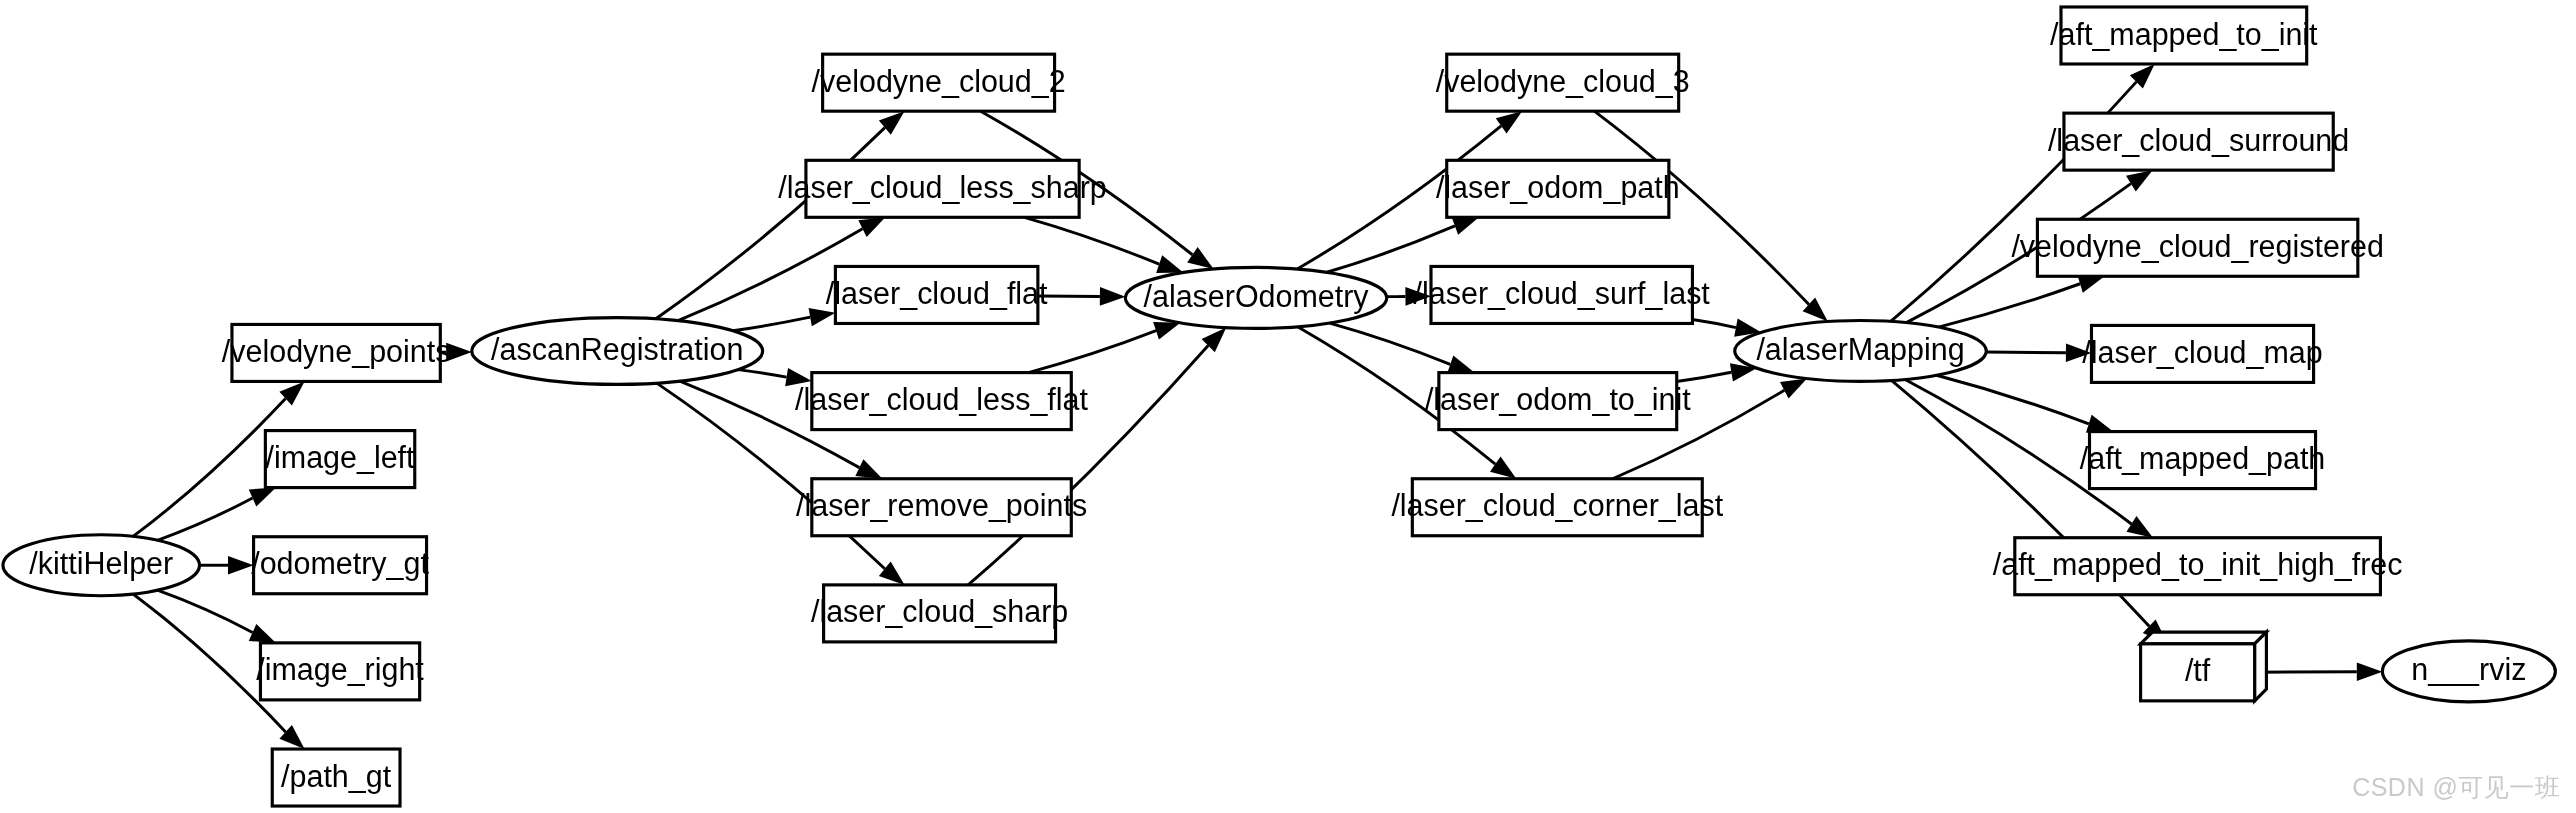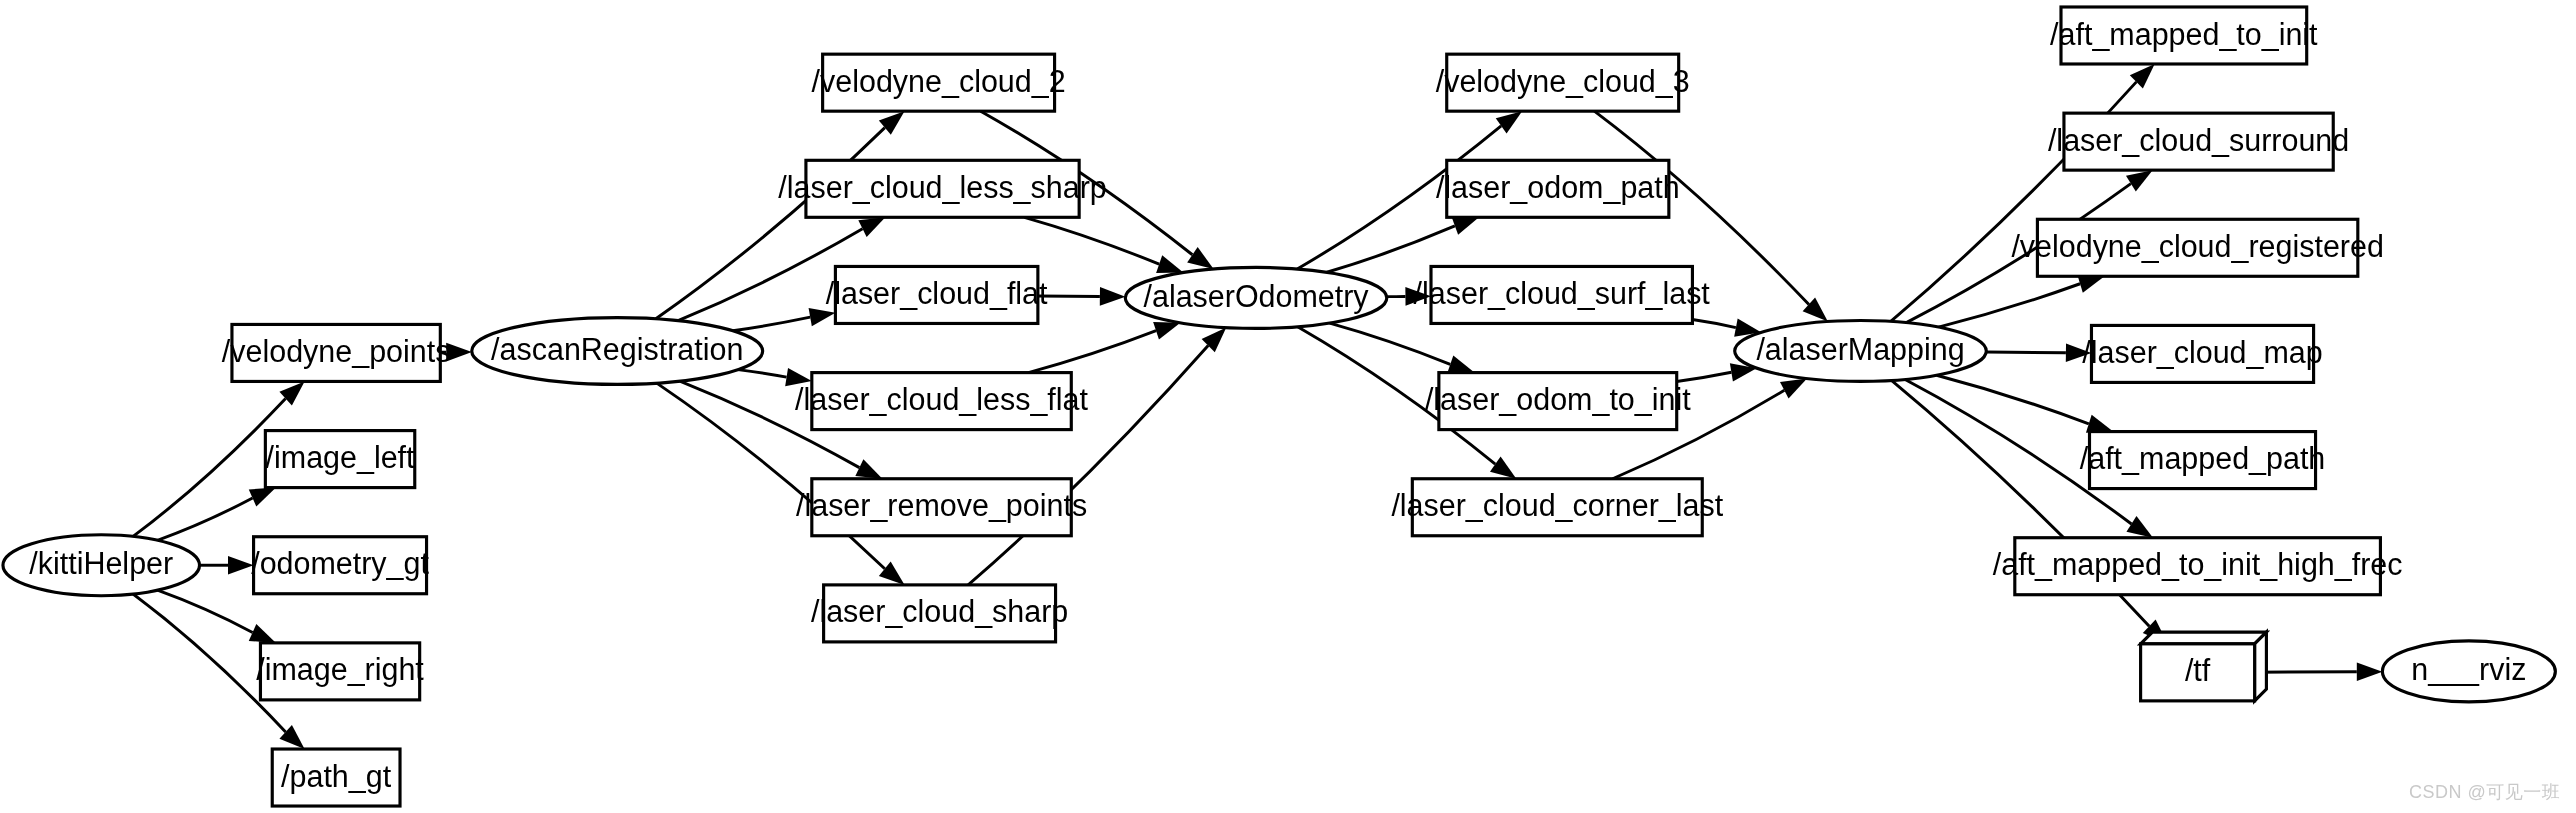--- a/index.html
+++ b/index.html
@@ -52,21 +52,21 @@
   .box3d-side {
     fill: #ffffff;
     stroke: #000000;
     stroke-width: 3.2;
   }
   .watermark {
     position: absolute;
     right: 15.7px;
     bottom: 9.8px;
     font-family: "Liberation Sans", sans-serif;
-    font-size: 18px;
+    font-size: 25px;
     color: #c9c9c9;
     letter-spacing: 0.5px;
     user-select: none;
   }
 </style>
 </head>
 <body>
 
 <div id="canvas">
   <svg class="graph" id="graph-svg" viewBox="0 0 2621 828">

